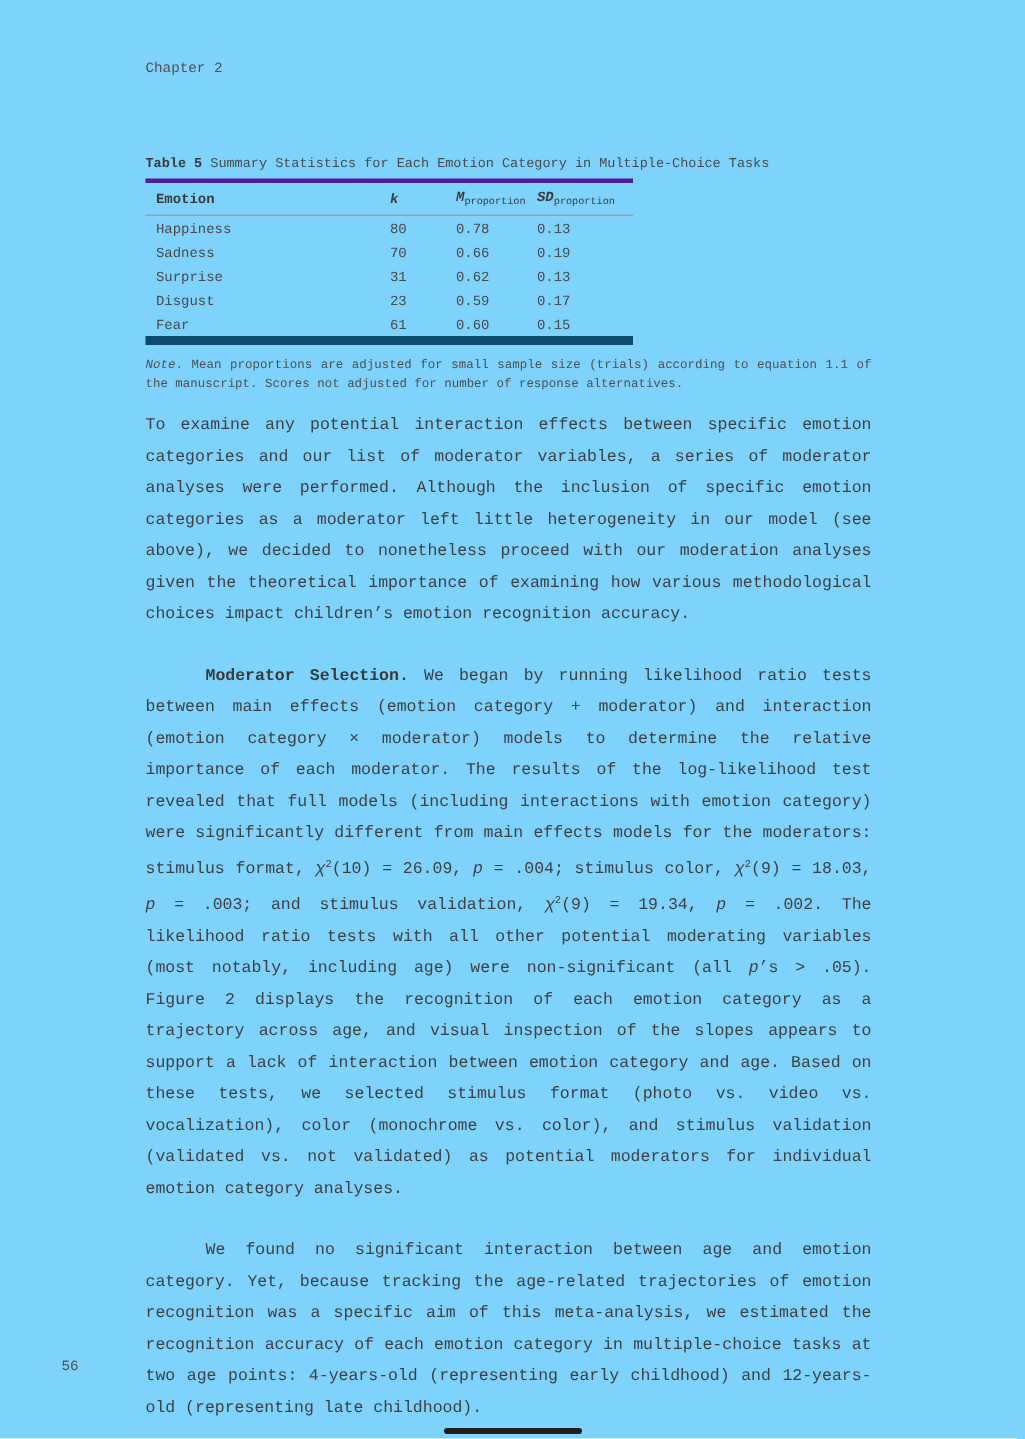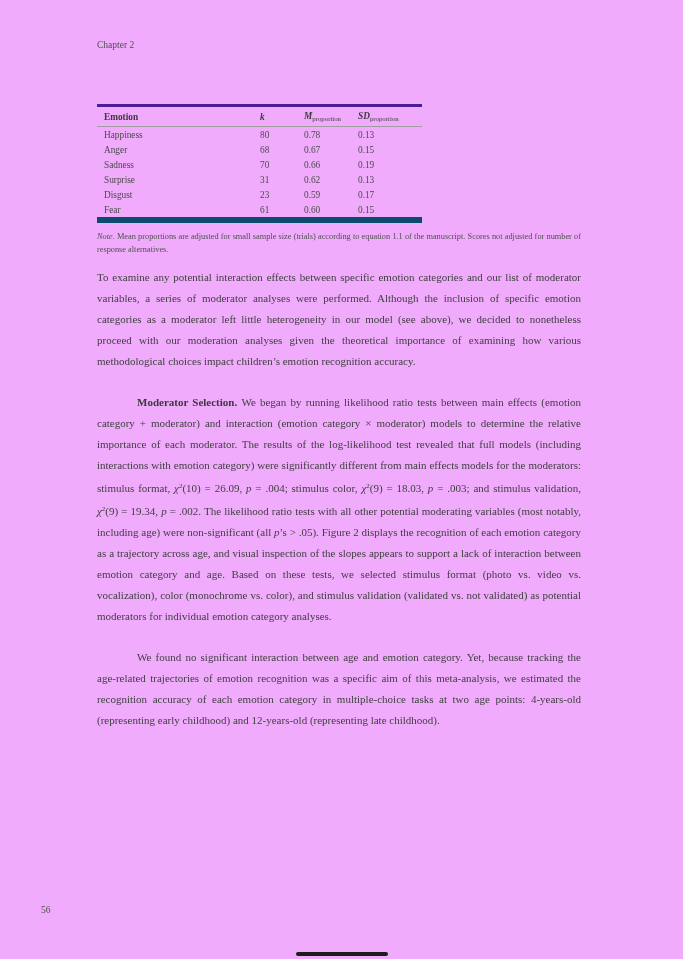--- a/index.html
+++ b/index.html
@@ -1,21 +1,21 @@
 <!DOCTYPE html>
 <html><head>
 <meta charset="utf-8">
 <style>
   * { margin:0; padding:0; box-sizing:border-box; }
   html,body { background:#ffffff; }
   .page {
     position:relative;
     width:683px; height:959px;
-    background:#f0abfc;
-    font-family:Liberation Serif, serif;
+    background:#7dd3fc;
+    font-family:Liberation Mono, monospace;
     color:#404040;
     overflow:hidden;
   }
   .running-head {
     position:absolute; left:97px; top:40px;
     font-size:9.5px; color:#4f4f4f;
   }
   .content {
     position:absolute; left:97px; top:104px; width:484px;
   }
@@ -85,42 +85,37 @@
 </style>
 </head>
 <body>
 
 <div class="page">
 
   <div class="running-head">Chapter 2</div>
 
   <div class="content">
 
+    <div class="caption"><span class="seg-bold">Table 5</span><span class="seg-normal"> Summary Statistics for Each Emotion Category in Multiple-Choice Tasks</span></div>
 
     <table class="stats">
       <thead>
         <tr>
           <th class="col-emotion"><span class="seg-bold">Emotion</span></th>
           <th class="col-k"><span class="seg-bolditalic">k</span></th>
           <th class="col-m"><span class="seg-bolditalic">M</span><span class="seg-sub">proportion</span></th>
           <th class="col-sd"><span class="seg-bolditalic">SD</span><span class="seg-sub">proportion</span></th>
         </tr>
       </thead>
       <tbody>
         <tr>
           <td class="col-emotion">Happiness</td>
           <td>80</td>
           <td>0.78</td>
           <td>0.13</td>
-        </tr>
-        <tr>
-          <td class="col-emotion">Anger</td>
-          <td>68</td>
-          <td>0.67</td>
-          <td>0.15</td>
         </tr>
         <tr>
           <td class="col-emotion">Sadness</td>
           <td>70</td>
           <td>0.66</td>
           <td>0.19</td>
         </tr>
         <tr>
           <td class="col-emotion">Surprise</td>
           <td>31</td>

